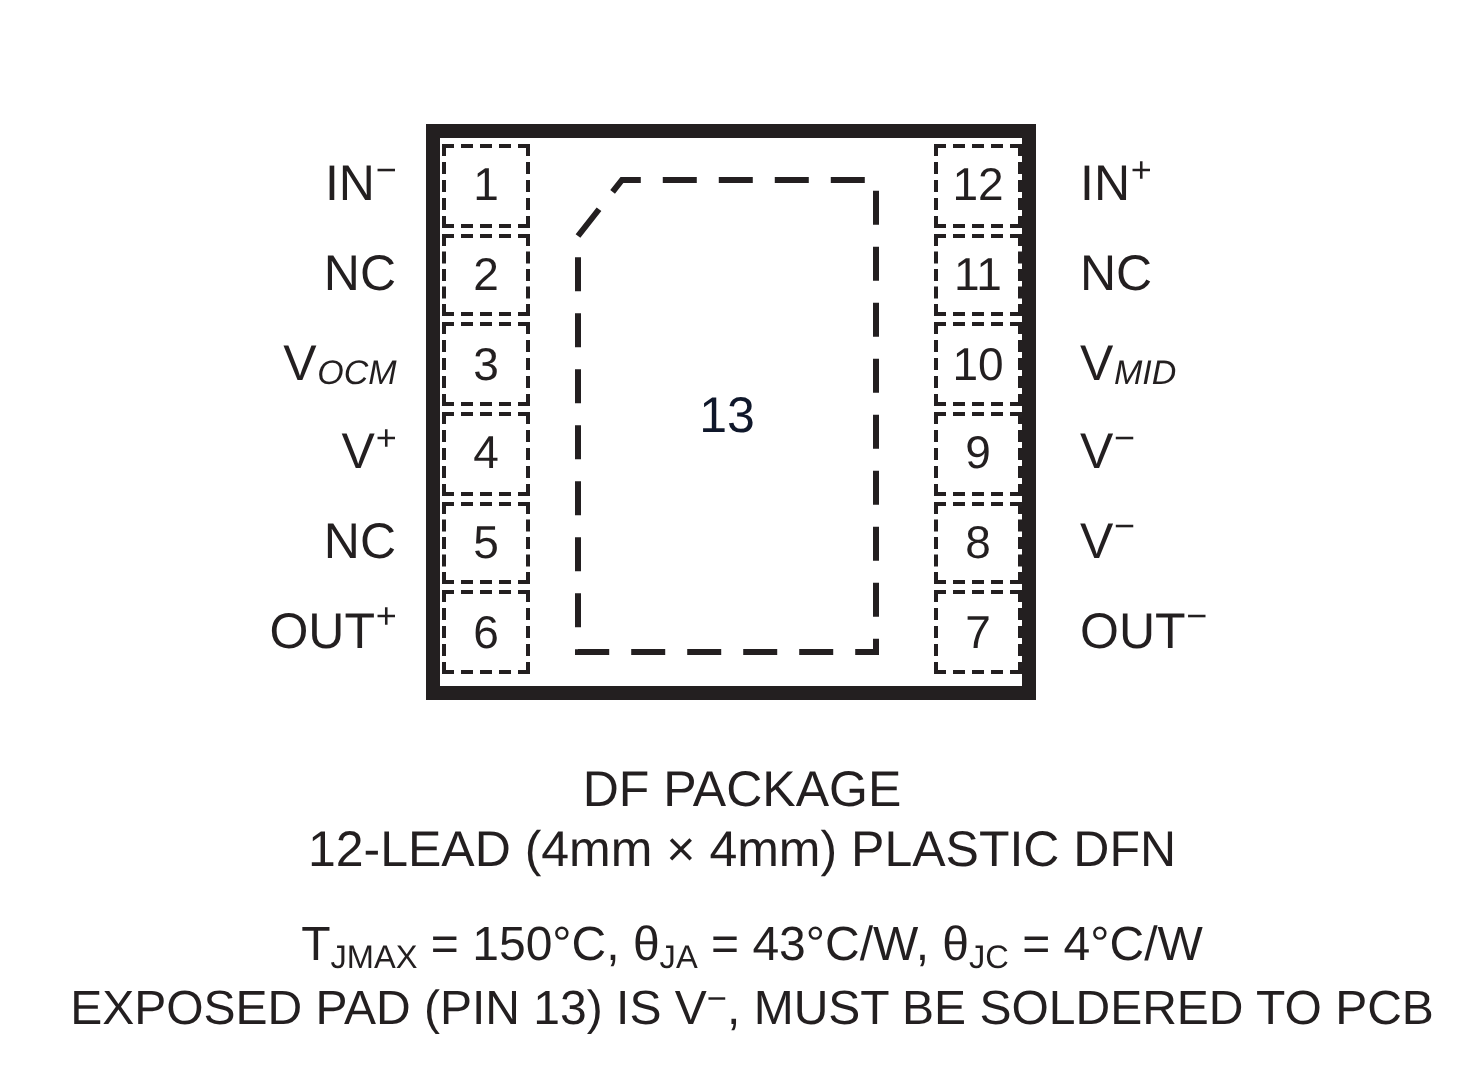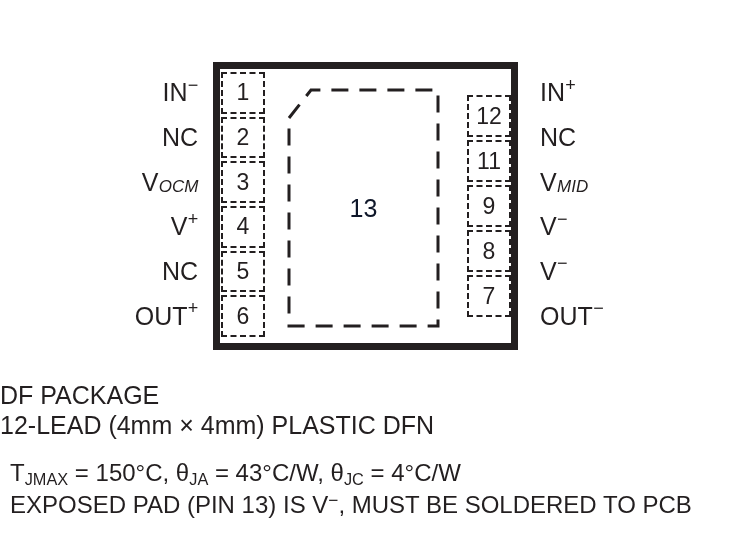--- a/index.html
+++ b/index.html
@@ -52,21 +52,21 @@
   .pin-column {
     position: absolute;
     top: 72px;
     width: 44px;
     height: 268px;
     display: flex;
     flex-direction: column;
     justify-content: flex-start;
   }
   .pin-column.left  { left: 221px; }
-  .pin-column.right { left: 467px; margin-top: 23px; }
+  .pin-column.right { left: 467px; }
 
   .pin-box {
     width: 44px;
     height: 42px;
     border: 2px dashed #231f20;
     box-sizing: border-box;
     display: flex;
     align-items: center;
     justify-content: center;
     font-size: 23px;
@@ -141,20 +141,21 @@
     justify-content: center;
     font-size: 25px;
     color: #0f172a;
   }
 
   
   .caption-block {
     position: absolute;
     left: 0;
     width: 742px;
+    text-align: center;
     color: #231f20;
   }
   .caption-package {
     top: 380px;
     font-size: 25px;
     line-height: 30px;
   }
   .caption-thermal {
     top: 458px;
     font-size: 24px;
@@ -227,20 +228,21 @@
     <div class="pin-box">2</div>
     <div class="pin-box">3</div>
     <div class="pin-box">4</div>
     <div class="pin-box">5</div>
     <div class="pin-box">6</div>
   </div>
 
   <div class="pin-column right">
     <div class="pin-box">12</div>
     <div class="pin-box">11</div>
+    <div class="pin-box">10</div>
     <div class="pin-box">9</div>
     <div class="pin-box">8</div>
     <div class="pin-box">7</div>
   </div>
 
   <div class="pin-labels right">
     <div class="pin-label">
         <span>IN</span>
         <sub></sub>
         <sup>+</sup>

